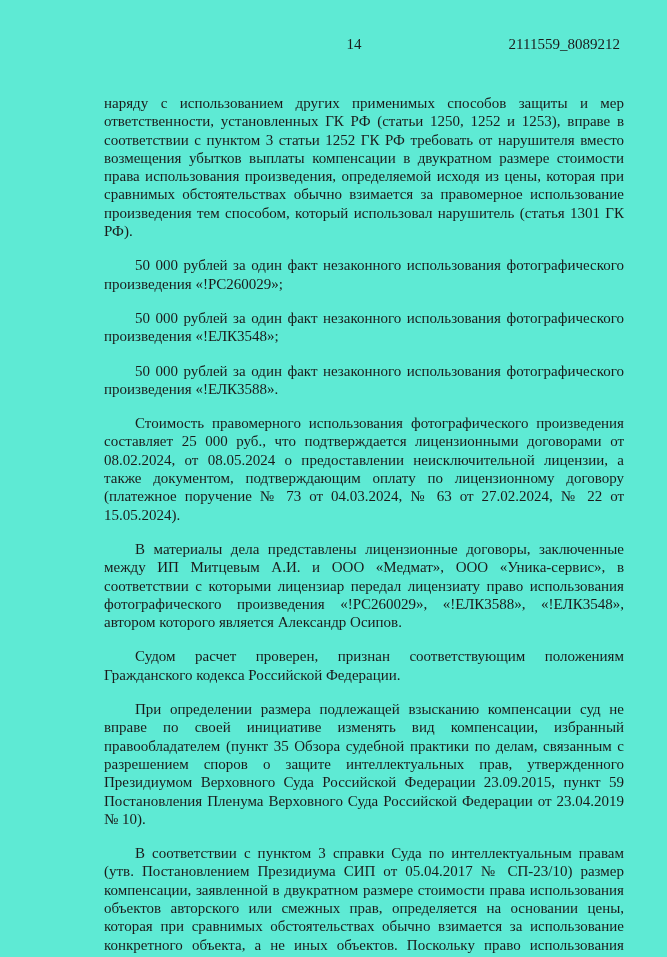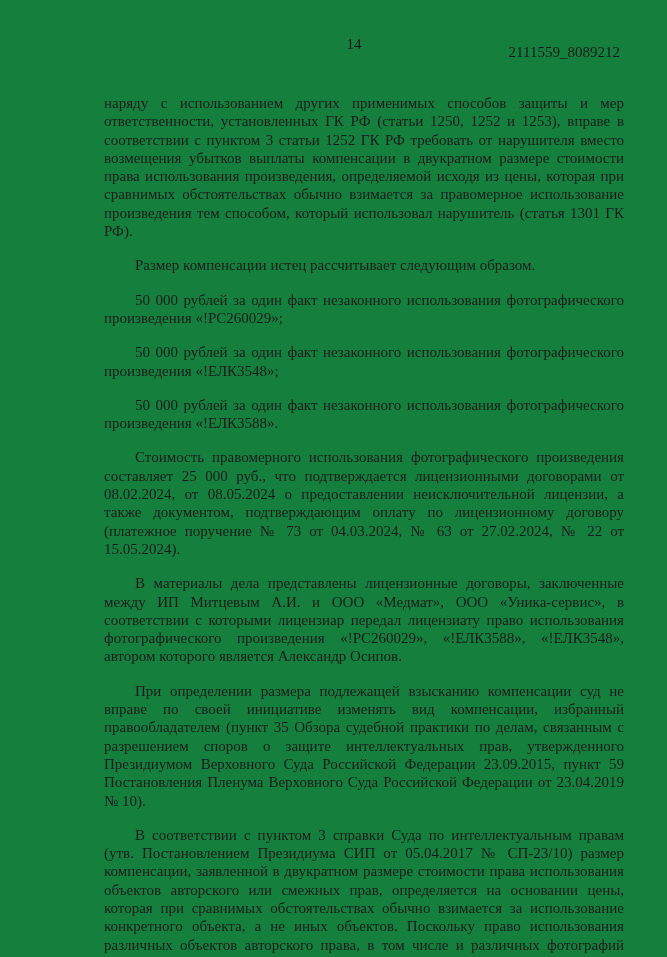--- a/index.html
+++ b/index.html
@@ -4,41 +4,41 @@
 <style>
   html, body {
     margin: 0;
     padding: 0;
     background: #ffffff;
   }
   .page {
     position: relative;
     width: 667px;
     height: 957px;
-    background: #15803d;
+    background: #5eead4;
     overflow: hidden;
     font-family: "Liberation Serif", "DejaVu Serif", serif;
     font-size: 15px;
     line-height: 18.3px;
     color: #1b1b1b;
   }
   .header {
     position: absolute;
     top: 35px;
     left: 88px;
     width: 532px;
     height: 19px;
   }
   .page-number {
     display: block;
     text-align: center;
   }
   .document-id {
     position: absolute;
-    top: 8px;
+    top: 0;
     right: 0;
     white-space: nowrap;
     text-align: right;
   }
   .body-text {
     position: absolute;
     top: 78px;
     left: 88px;
     width: 552px;
     text-align: justify;
@@ -56,22 +56,22 @@
 <body>
 
 <div class="page">
   <div class="header">
     <span class="page-number">14</span>
     <span class="document-id">2111559_8089212</span>
   </div>
 
   <div class="body-text">
     <p class="no-indent">наряду с использованием других применимых способов защиты и мер ответственности, установленных ГК РФ (статьи 1250, 1252 и 1253), вправе в соответствии с пунктом 3 статьи 1252 ГК РФ требовать от нарушителя вместо возмещения убытков выплаты компенсации в двукратном размере стоимости права использования произведения, определяемой исходя из цены, которая при сравнимых обстоятельствах обычно взимается за правомерное использование произведения тем способом, который использовал нарушитель (статья 1301 ГК РФ).</p>
-    <p>Размер компенсации истец рассчитывает следующим образом.</p>
     <p>50 000 рублей за один факт незаконного использования фотографического произведения «!PC260029»;</p>
     <p>50 000 рублей за один факт незаконного использования фотографического произведения «!ЕЛК3548»;</p>
     <p>50 000 рублей за один факт незаконного использования фотографического произведения «!ЕЛК3588».</p>
     <p>Стоимость правомерного использования фотографического произведения составляет 25 000 руб., что подтверждается лицензионными договорами от 08.02.2024, от 08.05.2024 о предоставлении неисключительной лицензии, а также документом, подтверждающим оплату по лицензионному договору (платежное поручение № 73 от 04.03.2024, № 63 от 27.02.2024, № 22 от 15.05.2024).</p>
     <p>В материалы дела представлены лицензионные договоры, заключенные между ИП Митцевым А.И. и ООО «Медмат», ООО «Уника-сервис», в соответствии с которыми лицензиар передал лицензиату право использования фотографического произведения «!PC260029», «!ЕЛК3588», «!ЕЛК3548», автором которого является Александр Осипов.</p>
+    <p>Судом расчет проверен, признан соответствующим положениям Гражданского кодекса Российской Федерации.</p>
     <p>При определении размера подлежащей взысканию компенсации суд не вправе по своей инициативе изменять вид компенсации, избранный правообладателем (пункт 35 Обзора судебной практики по делам, связанным с разрешением споров о защите интеллектуальных прав, утвержденного Президиумом Верховного Суда Российской Федерации 23.09.2015, пункт 59 Постановления Пленума Верховного Суда Российской Федерации от 23.04.2019 № 10).</p>
     <p>В соответствии с пунктом 3 справки Суда по интеллектуальным правам (утв. Постановлением Президиума СИП от 05.04.2017 № СП-23/10) размер компенсации, заявленной в двукратном размере стоимости права использования объектов авторского или смежных прав, определяется на основании цены, которая при сравнимых обстоятельствах обычно взимается за использование конкретного объекта, а не иных объектов. Поскольку право использования различных объектов авторского права, в том числе и различных фотографий различных авторов, может иметь значительно отличающуюся стоимостную оценку, которая зависит как от качества</p>
   </div>
 </div>
 
 </body></html>

